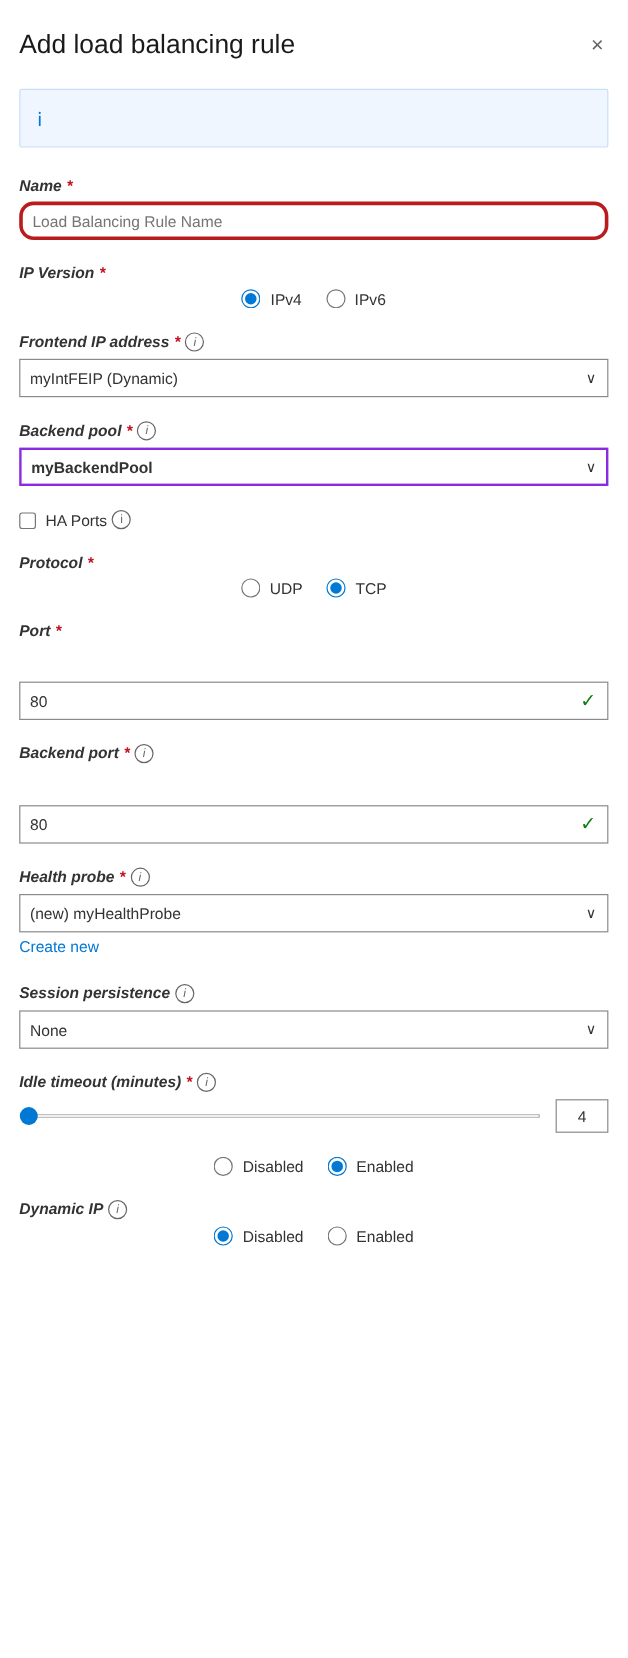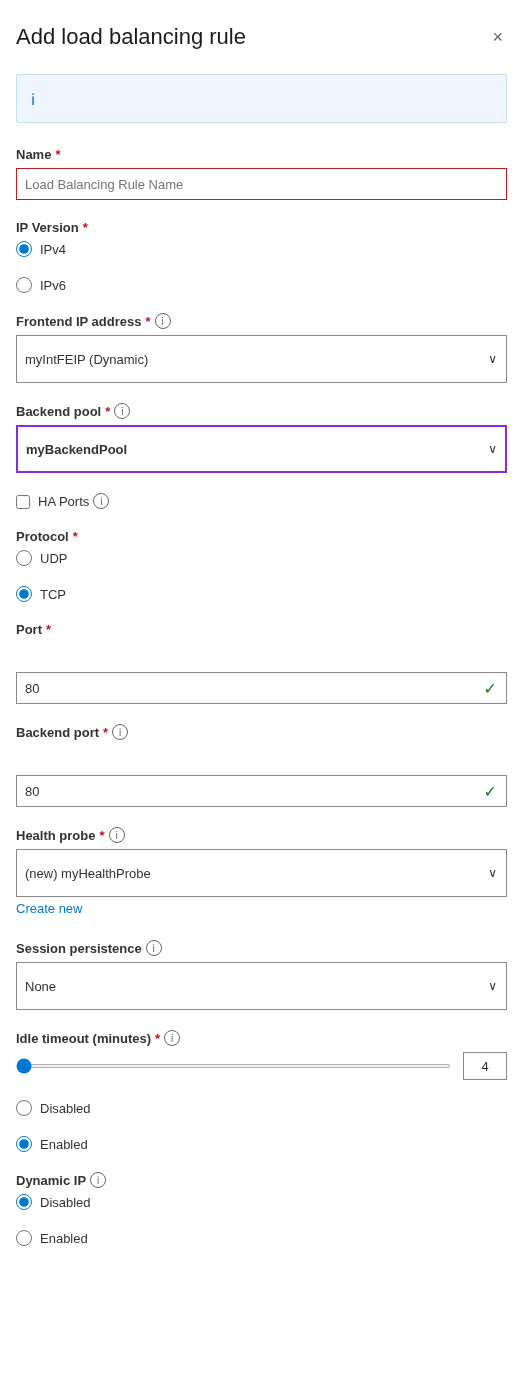--- a/index.html
+++ b/index.html
@@ -60,56 +60,57 @@
     }
     .field-group {
       margin-bottom: 20px;
     }
     .field-label {
       font-size: 13px;
       font-weight: 600;
       color: #333;
       margin-bottom: 6px;
       display: flex;
-      align-items: flex-end;
+      align-items: flex-start;
       gap: 4px;
+      font-style: italic;
     }
     .required-star {
       color: #c50f1f;
     }
     .info-circle {
       display: inline-flex;
       align-items: center;
       justify-content: center;
       width: 16px;
       height: 16px;
       border-radius: 50%;
       border: 1px solid #666;
       font-size: 10px;
       color: #666;
       cursor: pointer;
       font-weight: normal;
     }
     .text-input {
       width: 100%;
       height: 32px;
-      border: 1px solid #b91c1c;
+      border: 3px solid #b91c1c;
       padding: 0 8px;
       font-size: 13px;
       color: #ccc;
       outline: none;
-      border-radius: 0;
+      border-radius: 12px;
     }
     .select-wrapper {
       position: relative;
       width: 100%;
     }
     .select-field {
       width: 100%;
-      height: 48px;
+      height: 32px;
       border: 1px solid #8a8a8a;
       padding: 0 32px 0 8px;
       font-size: 13px;
       color: #333;
       background: #fff;
       appearance: none;
       cursor: pointer;
       outline: none;
     }
     .select-field.highlighted {
@@ -121,22 +122,23 @@
       position: absolute;
       right: 10px;
       top: 50%;
       transform: translateY(-50%);
       pointer-events: none;
       font-size: 12px;
       color: #333;
     }
     .radio-group {
       display: flex;
-      flex-direction: column;
+      flex-direction: row;
       gap: 20px;
+      justify-content: center;
     }
     .radio-item {
       display: flex;
       align-items: center;
       gap: 8px;
       cursor: pointer;
     }
     .radio-input {
       width: 16px;
       height: 16px;

